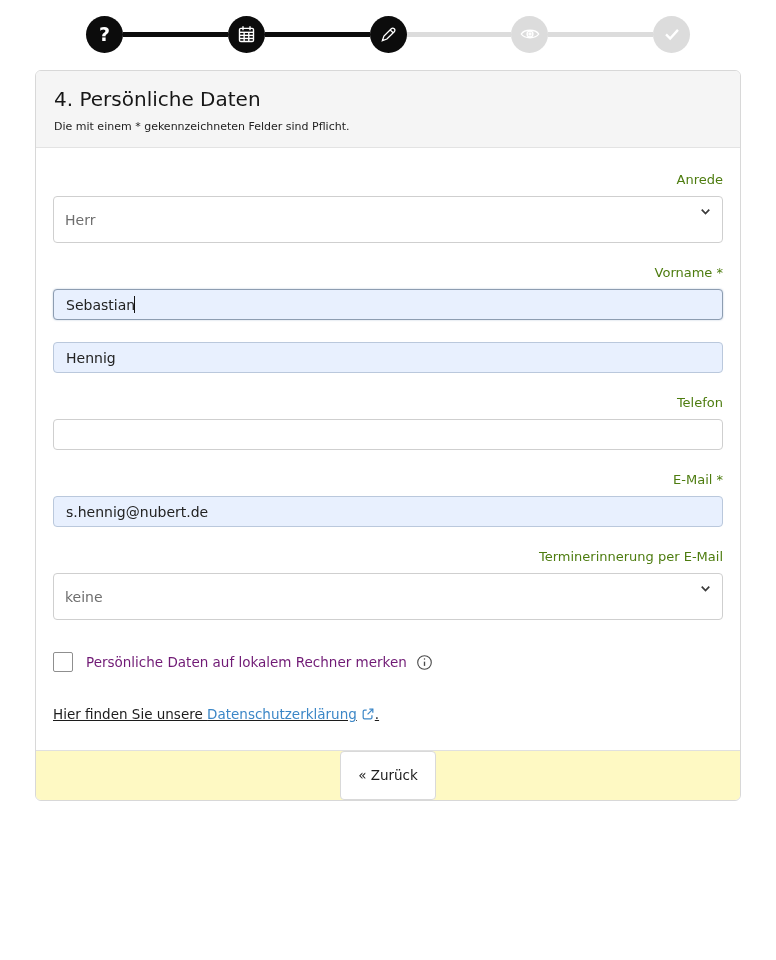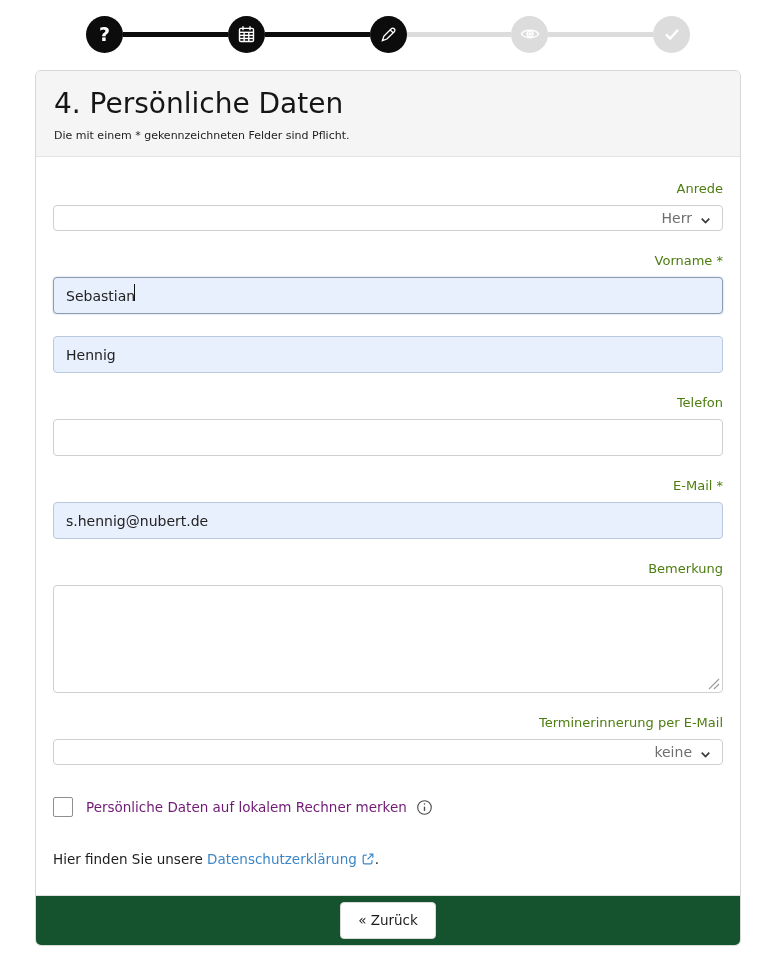--- a/index.html
+++ b/index.html
@@ -28,78 +28,77 @@
   
   .card {
     width: 706px; margin: 17px auto 0;
     border: 1px solid #d8d8d8; border-radius: 6px;
     background: #fff; overflow: hidden;
   }
   .card-header {
     background: #f5f5f5; border-bottom: 1px solid #e3e3e3;
     padding: 16px 18px 14px 18px;
   }
-  .card-title { font-size: 28px; font-weight: 400; color:#161616; margin-bottom: 9px; }
+  .card-title { font-size: 20px; font-weight: 400; color:#161616; margin-bottom: 9px; }
   .card-subtitle { font-size: 11px; color:#222; }
 
   .card-body { padding: 24px 17px 28px 17px; background:#fff; }
 
   .form-group { margin-bottom: 22px; }
   .form-label { display:block; font-size: 13px; color:#4d7c0f; margin-bottom: 9px; text-align: right; }
 
   .text-input, .select-input, .textarea-input {
     width: 100%; font-family: inherit; font-size: 14px; color:#222;
     border: 1px solid #cfcfcf; border-radius: 4px; background:#fff;
     outline: none;
   }
-  .text-input { height: 37px; padding: 0 12px; }
+  .text-input { height: 31px; padding: 0 12px; }
   .textarea-input { height: 108px; padding: 8px 12px; resize: none; display:block; }
 
   .input-wrap { position: relative; }
   .autofill { background: #e8f0fe !important; border-color: #bac8dc; }
   .focused  { border-color: #8d9db1; box-shadow: 0 0 2px rgba(100,130,170,.45); }
   .caret {
     position: absolute; left: 81px; top: 7px; width: 1px; height: 17px;
     background: #111;
   }
 
   .select-wrap { position: relative; }
   .select-input {
-    height: 26px; padding: 0 30px 0 11px;
+    height: 47px; padding: 0 30px 0 11px;
     appearance: none; -webkit-appearance: none; -moz-appearance: none;
     color: #6e6e6e;
-    text-align: right;
   }
   .chevron {
     position: absolute; right: 10px; top: 8px; pointer-events: none;
     width: 15px; height: 15px; display:block;
   }
 
   .textarea-wrap { position: relative; }
   .resize-grip { position: absolute; right: 3px; bottom: 3px; width: 12px; height: 12px; }
 
   
   .checkbox-row { display: flex; align-items: center; margin: 32px 0 0 0; }
   .checkbox {
     appearance: none; -webkit-appearance: none;
     width: 20px; height: 20px; border: 1px solid #8f8f8f; border-radius: 2px;
     background: #fff; flex: 0 0 20px; cursor: pointer;
   }
   .checkbox-label { font-size: 13.5px; color:#701a75; margin-left: 13px; }
   .info-icon { margin-left: 9px; display: inline-flex; width: 17px; height: 17px; }
 
   
-  .privacy-row { margin-top: 34px; font-size: 13.5px; color:#1c1c1c; }
+  .privacy-row { margin-top: 34px; font-size: 13.5px; color:#1c1c1c;text-decoration:underline; }
   .privacy-link { color: #3c87c7; text-decoration: none; }
   .ext-icon { display: inline-block; width: 14px; height: 14px; vertical-align: -2px; margin-left: 4px; }
 
   
   .card-footer {
-    background: #14532d; border-top: 1px solid #e0e0e0;
-    height: 50px; display: flex; align-items: center; justify-content: center; gap: 20px;
+    background: #fef9c3; border-top: 1px solid #e0e0e0;
+    height: 50px; display: flex; justify-content: center; gap: 20px;
   }
   .btn {
     font-family: inherit; font-size: 13.5px; line-height: 1;
     padding: 11px 17px; border-radius: 4px; cursor: pointer;
   }
   .btn-back { background: #ffffff; color: #1c1c1c; border: 1px solid #d9d9d9; }
   .btn-next { background: #0c0c0c; color: #ffffff; border: 1px solid #0c0c0c; font-weight: bold; }
 </style>
 </head>
 <body>
@@ -180,30 +179,20 @@
     <div class="form-group">
       <label class="form-label">Telefon</label>
       <input type="text" class="text-input" value="" style="">
     </div>
 
     <div class="form-group">
       <label class="form-label">E-Mail *</label>
       <input type="text" class="text-input autofill" value="s.hennig@nubert.de" style="">
     </div>
 
-    <div class="form-group">
-      <label class="form-label">Bemerkung</label>
-      <div class="textarea-wrap">
-        <textarea class="textarea-input" style=""></textarea>
-        <svg class="resize-grip" viewBox="0 0 12 12" stroke="#9a9a9a" stroke-width="1.1">
-          <line x1="11" y1="1" x2="1" y2="11"></line>
-            <line x1="11" y1="6" x2="6" y2="11"></line>
-        </svg>
-      </div>
-    </div>
 
     <div class="form-group" style="margin-bottom:0">
       <label class="form-label">Terminerinnerung per E-Mail</label>
       <div class="select-wrap">
         <select class="select-input">
           <option>keine</option>
         </select>
         <svg class="chevron" viewBox="0 0 16 16" fill="none" stroke="#3a3a3a" stroke-width="1.8">
           <path d="M4 6 L8 10.2 L12 6"></path>
         </svg>

